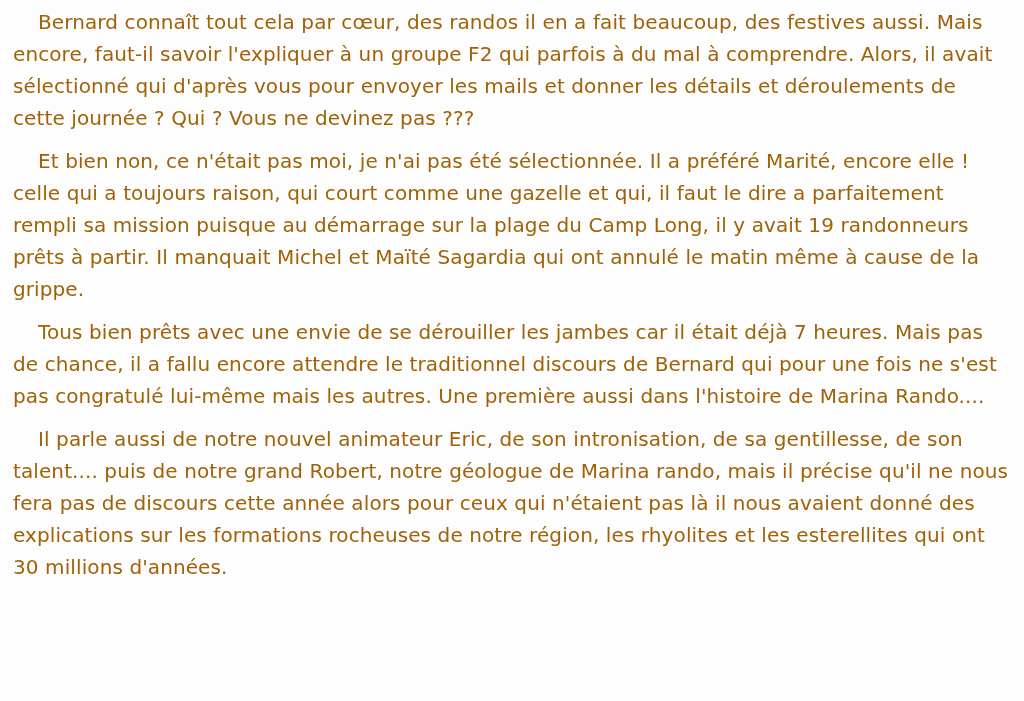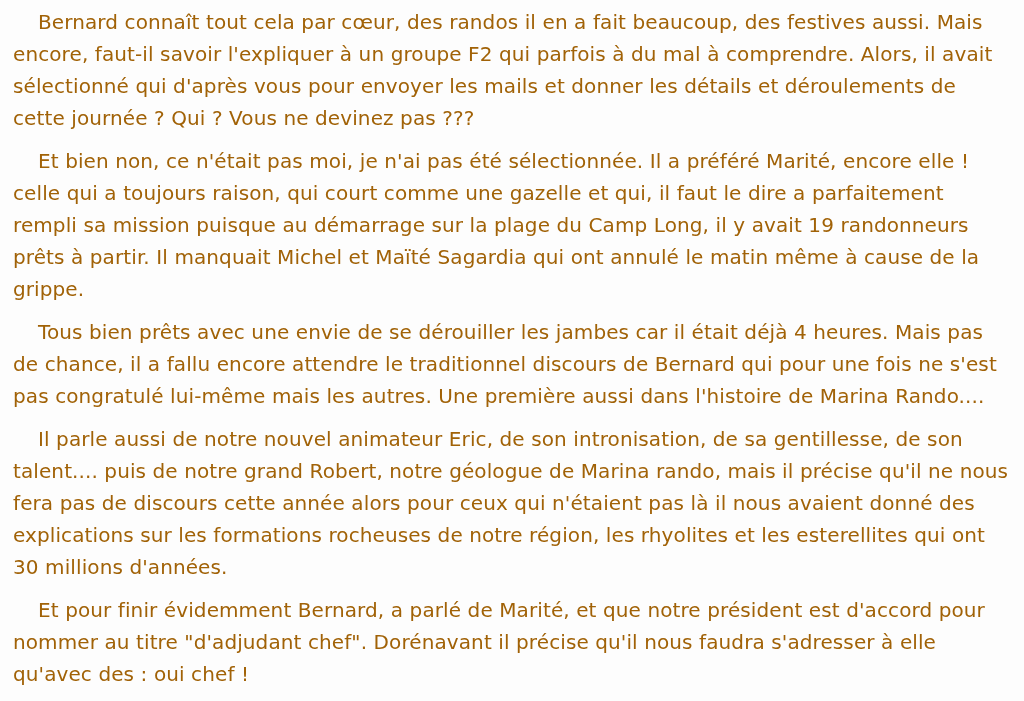--- a/index.html
+++ b/index.html
@@ -30,16 +30,15 @@
     text-indent: 25px;
     text-align: left;
   }
 </style>
 </head>
 <body>
 
 <main class="page">
   <p>Bernard connaît tout cela par cœur, des randos il en a fait beaucoup, des festives aussi. Mais encore, faut-il savoir l'expliquer à un groupe F2 qui parfois à du mal à comprendre. Alors, il avait sélectionné qui d'après vous pour envoyer les mails et donner les détails et déroulements de cette journée ? Qui ? Vous ne devinez pas ???</p>
   <p>Et bien non, ce n'était pas moi, je n'ai pas été sélectionnée. Il a préféré Marité, encore elle ! celle qui a toujours raison, qui court comme une gazelle et qui, il faut le dire a parfaitement rempli sa mission puisque au démarrage sur la plage du Camp Long,  il y avait 19 randonneurs prêts à partir. Il manquait Michel et Maïté Sagardia qui ont annulé le matin même à cause de la grippe.</p>
-  <p>Tous bien prêts avec une envie de se dérouiller les jambes car il était déjà 4 heures. Mais pas de chance, il a fallu encore attendre le traditionnel discours de Bernard qui pour une fois ne s'est pas congratulé lui-même mais les autres. Une première aussi dans l'histoire de Marina Rando....</p>
+  <p>Tous bien prêts avec une envie de se dérouiller les jambes car il était déjà 7 heures. Mais pas de chance, il a fallu encore attendre le traditionnel discours de Bernard qui pour une fois ne s'est pas congratulé lui-même mais les autres. Une première aussi dans l'histoire de Marina Rando....</p>
   <p>Il parle aussi de notre nouvel animateur Eric, de son intronisation, de sa gentillesse, de son talent.... puis de notre grand Robert, notre géologue de Marina rando, mais il précise qu'il ne nous fera pas de discours cette année alors pour ceux qui n'étaient pas là il nous avaient donné des explications sur les formations rocheuses de notre région, les rhyolites et les esterellites qui ont 30 millions d'années.</p>
-  <p>Et pour finir évidemment Bernard,  a parlé de Marité, et que notre président est d'accord pour nommer au titre "d'adjudant chef". Dorénavant il précise qu'il nous faudra s'adresser à elle qu'avec des : oui chef !</p>
 </main>
 
 </body></html>

